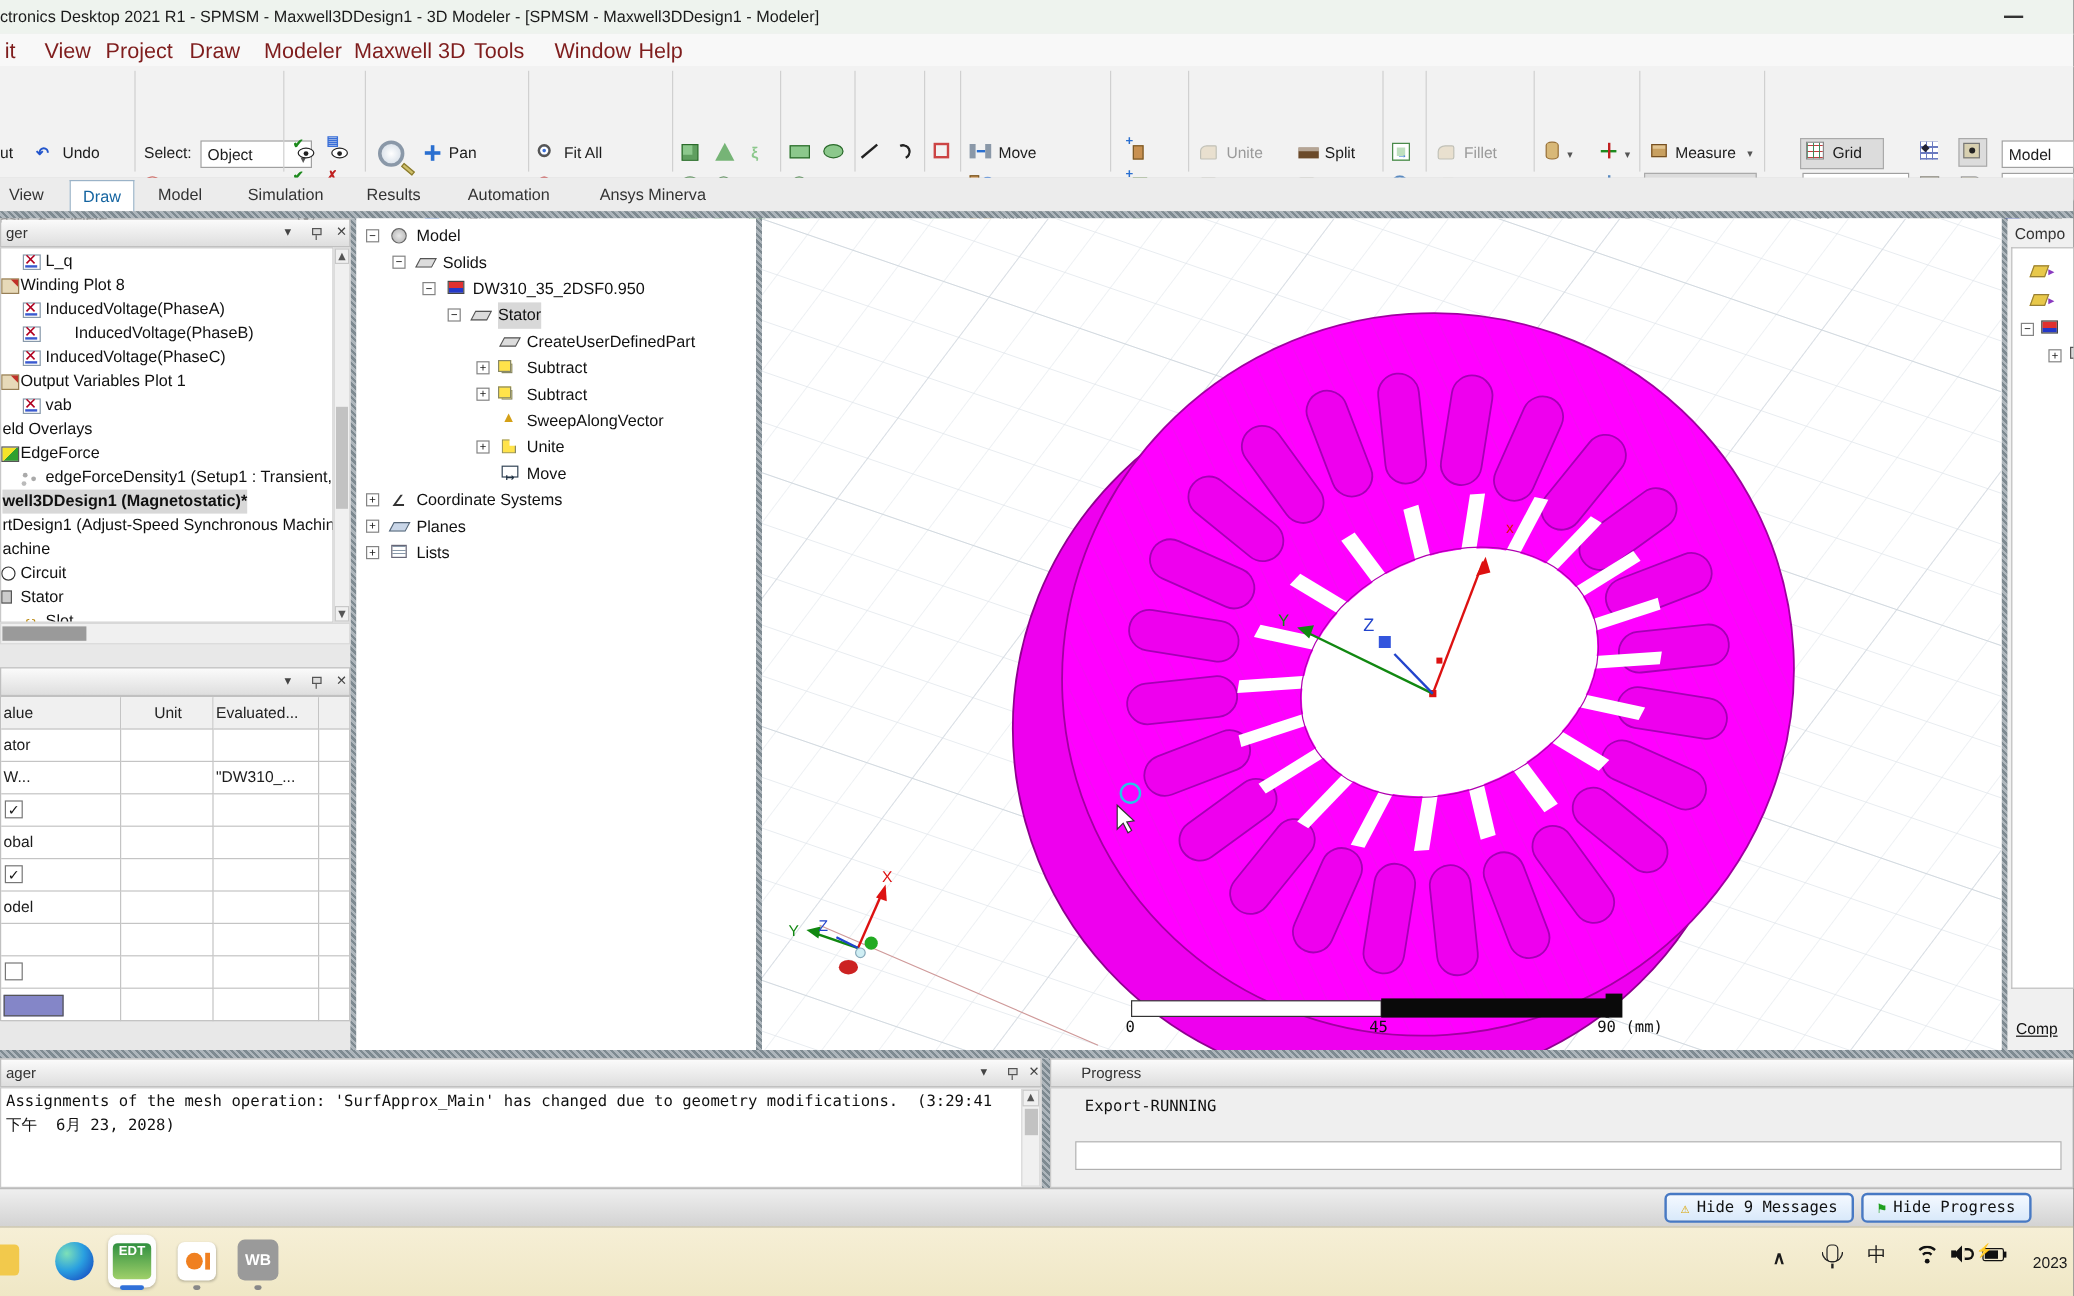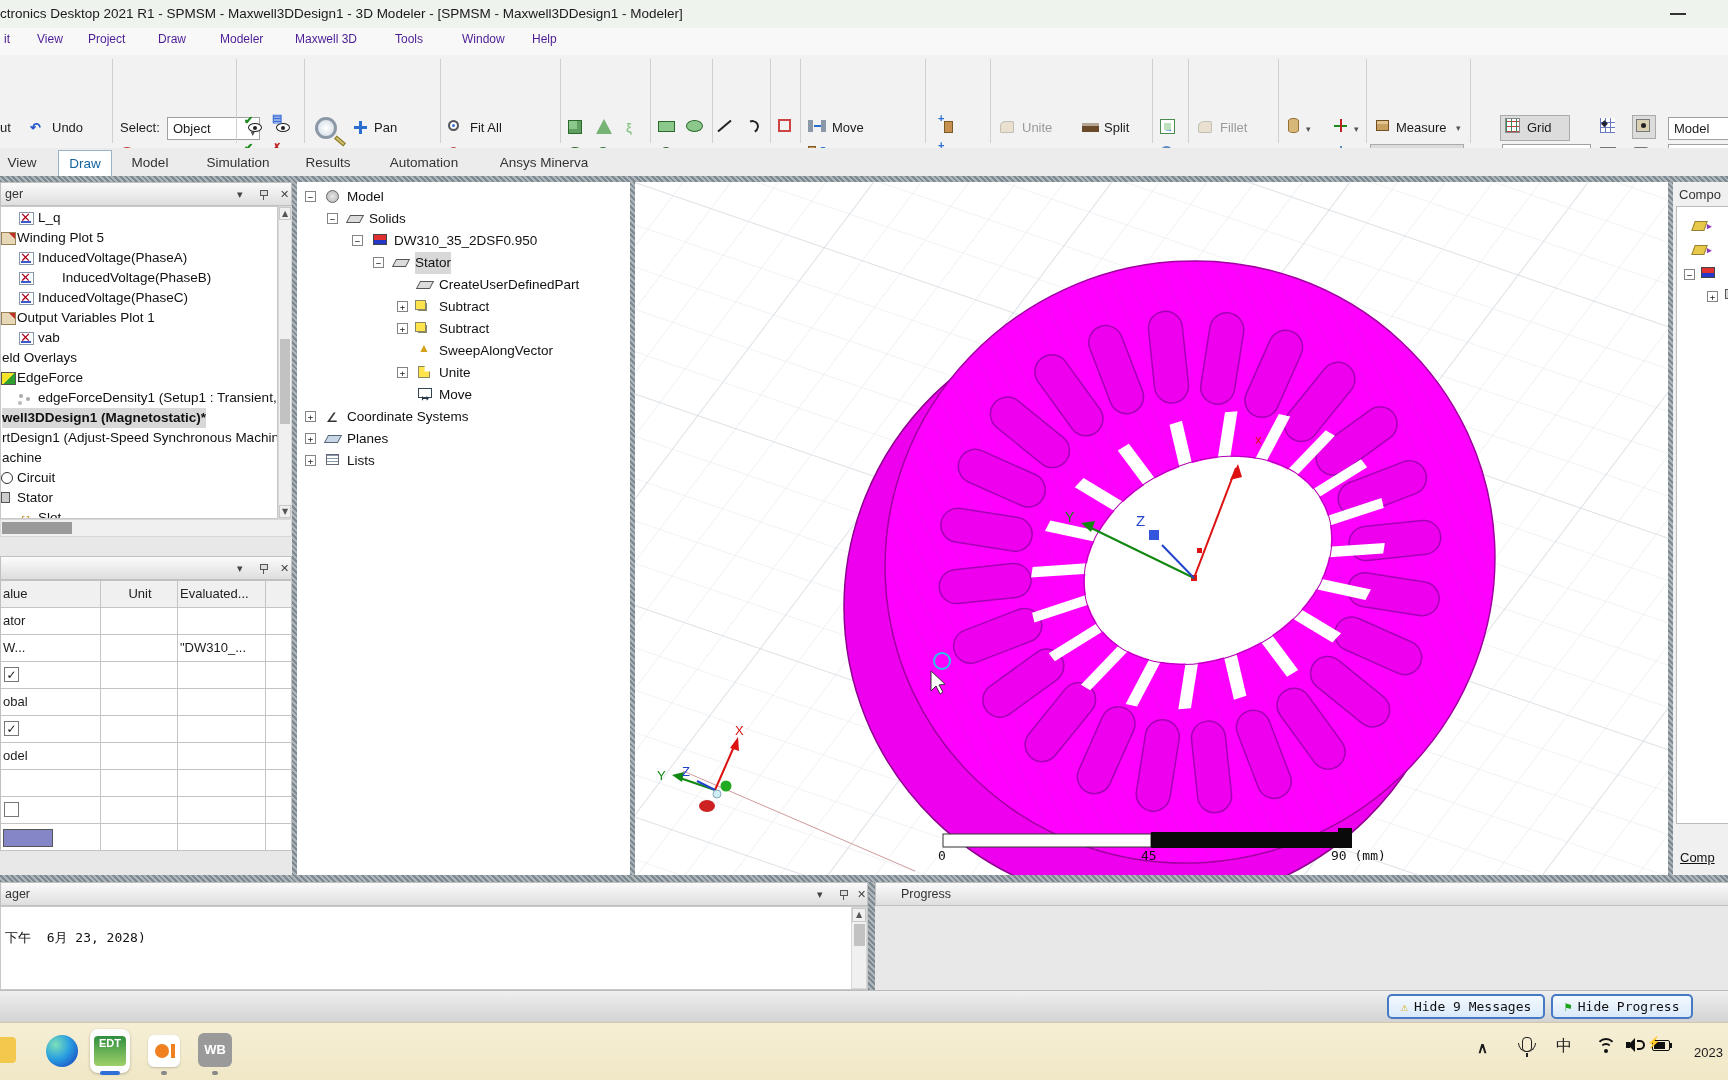--- a/index.html
+++ b/index.html
@@ -4,21 +4,21 @@
 <style>
   html,body{margin:0;padding:0;background:#444}
   #screen{position:relative;width:1728px;height:1080px;background:#e8e8e8;overflow:hidden;
     font-family:"Liberation Sans",sans-serif;font-size:13px;color:#1c1c1c}
   .abs{position:absolute}
   
   #titlebar{left:0;top:0;width:1728px;height:28px;background:#eef3ee;border-bottom:1px solid #e2e6e2}
   #title{left:0;top:6px;font-size:13.5px;color:#1a1a1a;white-space:nowrap}
   #minbar{left:1670px;top:13px;width:16px;height:2px;background:#333}
   #menubar{left:0;top:28px;width:1728px;height:27px;background:#f8f8f8;border-bottom:1px solid #e3e3e3}
-  .mitem{position:absolute;top:4px;font-size:12px;color:#4c1d95;cursor:default}
+  .mitem{position:absolute;top:4px;font-size:18px;color:#7f1d1d;cursor:default}
   
   #toolbar{left:0;top:55px;width:1728px;height:93px;background:#f2f2f2;border-bottom:1px solid #d4d4d4}
   .tl{position:absolute;height:26px;line-height:26px;font-size:13px;color:#1c1c1c;white-space:nowrap}
   .tl.dis{color:#9a9a9a}
   .sep{position:absolute;top:4px;width:1px;height:84px;background:#d0d0d0}
   .dda{position:absolute;font-size:9px;color:#555}
   .combo{position:absolute;background:#fff;border:1px solid #a0a0a0;height:21px;line-height:21px;
     font-size:13px;padding-left:5px;white-space:nowrap;overflow:hidden}
   .combo .dda{right:4px;top:5px}
   .press{position:absolute;background:#dcdcdc;border:1px solid #aaa}
@@ -338,21 +338,21 @@
     <span class="pin" style="left:258px"></span>
     <span class="ph-ic" style="left:279px">✕</span>
   </div>
   <div class="treearea" id="pm-tree" style="left:0;top:206px;width:278px;height:313px">
       <div class="trow" style="left: 0px; top: 1px; width: 223px; height: 20px;">
         <span class="ticon pi-xyplot" style="left: 18px;"></span>
         <span class="lbl" style="left: 37px;">L_q</span>
       </div>
       <div class="trow" style="left: 0px; top: 21px; width: 276px; height: 20px;">
         <span class="ticon pi-plotfolder" style="left: 0px;"></span>
-        <span class="lbl" style="left: 16px;">Winding Plot 5</span>
+        <span class="lbl" style="left: 16px;">Winding Plot 8</span>
       </div>
       <div class="trow" style="left: 0px; top: 41px; width: 276px; height: 20px;">
         <span class="ticon pi-xyplot" style="left: 18px;"></span>
         <span class="lbl" style="left: 37px;">InducedVoltage(PhaseA)</span>
       </div>
       <div class="trow" style="left: 0px; top: 61px; width: 276px; height: 20px;">
         <span class="ticon pi-xyplot" style="left: 18px;"></span>
         <span class="lbl" style="left: 37px; margin-left: 24px;">InducedVoltage(PhaseB)</span>
       </div>
       <div class="trow" style="left: 0px; top: 81px; width: 276px; height: 20px;">
@@ -700,29 +700,34 @@
     <div class="abs" style="left:7px;top:668px;font-size:13px;color:#111;text-decoration:underline">Comp</div>
   </div>
 
   <div class="panelhdr" style="left:0;top:882px;width:868px">
     <span style="padding-left:4px">ager</span>
     <span class="ph-ic" style="left:816px">▾</span>
     <span class="pin" style="left:838px"></span>
     <span class="ph-ic" style="left:856px">✕</span>
   </div>
   <div class="abs" style="left:0;top:906px;width:868px;height:84px;background:#fff;border:1px solid #c8c8c8;box-sizing:border-box;overflow:hidden">
+    <div class="monotext" style="left:4px;top:4px">Assignments of the mesh operation: 'SurfApprox_Main' has changed due to geometry modifications.  (3:29:41</div>
     <div class="monotext" style="left:4px;top:22px">下午  6月 23, 2028)</div>
     <div class="sbar" style="left:850px;top:0;width:16px;height:82px">
       <span class="sarrow" style="left:0;top:0;width:14px;height:14px">▲</span>
       <span class="sthumb" style="left:2px;top:16px;width:11px;height:22px"></span>
     </div>
   </div>
 
   <div class="panelhdr" style="left:875px;top:882px;width:853px;border-right:none">
     <span style="padding-left:25px">Progress</span>
+  </div>
+  <div class="abs" style="left:875px;top:906px;width:853px;height:84px;background:#efefef;border:1px solid #c8c8c8;box-sizing:border-box">
+    <div class="monotext" style="left:28px;top:8px">Export-RUNNING</div>
+    <div class="abs" style="left:20px;top:44px;width:820px;height:22px;background:#fff;border:1px solid #b0b0b0"></div>
   </div>
 
   <div class="abs" style="left:0;top:990px;width:1728px;height:32px;background:linear-gradient(#efefef,#d2d2d2);border-top:1px solid #bbb">
     <div class="hidebtn" style="left:1387px;top:3px;width:158px">
       <span style="color:#d9a400;font-size:12px">⚠</span>
       <span>Hide 9 Messages</span>
     </div>
     <div class="hidebtn" style="left:1551px;top:3px;width:142px">
       <span style="color:#1fa01f;font-size:12px">⚑</span>
       <span>Hide Progress</span>

